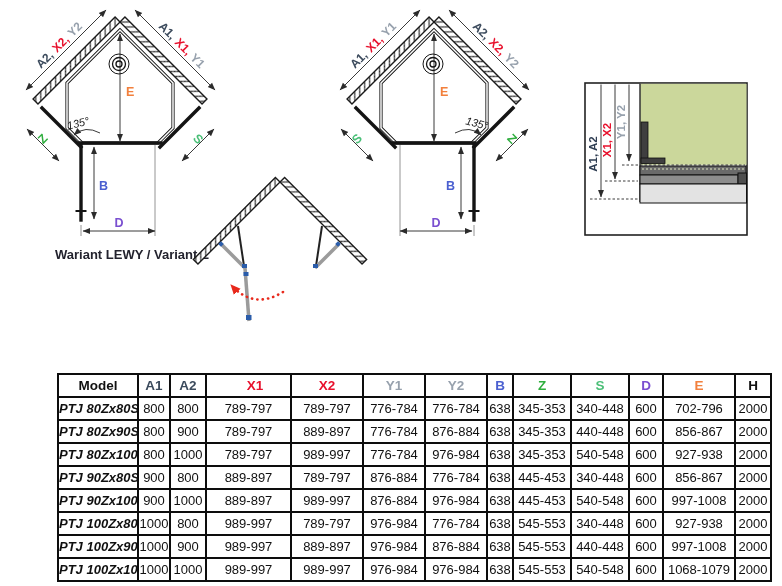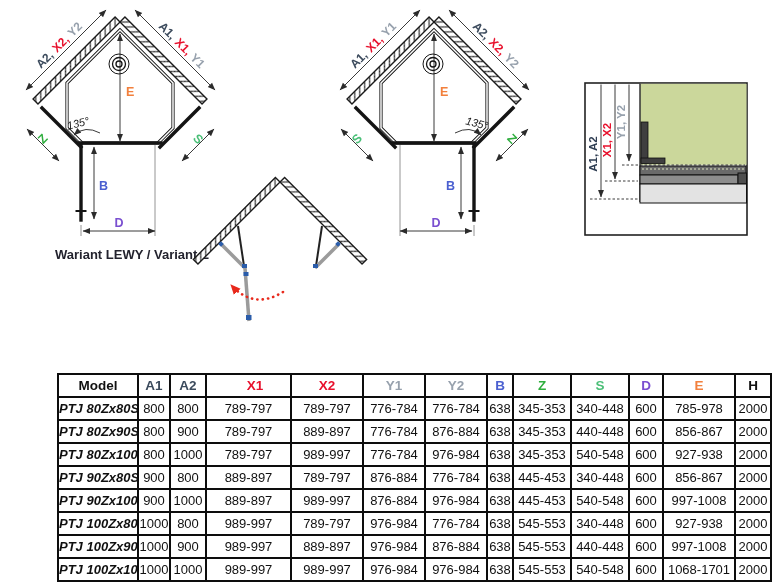--- a/index.html
+++ b/index.html
@@ -232,21 +232,21 @@
             <td>800</td>
             <td>800</td>
             <td>789-797</td>
             <td>789-797</td>
             <td>776-784</td>
             <td>776-784</td>
             <td>638</td>
             <td>345-353</td>
             <td>340-448</td>
             <td>600</td>
-            <td>785-978</td>
+            <td>702-796</td>
             <td>2000</td>
           </tr>
           <tr>
             <td class="model">PTJ 80Zx90S</td>
             <td>800</td>
             <td>900</td>
             <td>789-797</td>
             <td>889-897</td>
             <td>776-784</td>
             <td>876-884</td>
@@ -337,20 +337,20 @@
             <td>1000</td>
             <td>1000</td>
             <td>989-997</td>
             <td>989-997</td>
             <td>976-984</td>
             <td>976-984</td>
             <td>638</td>
             <td>545-553</td>
             <td>540-548</td>
             <td>600</td>
-            <td>1068-1701</td>
+            <td>1068-1079</td>
             <td>2000</td>
           </tr>
         </tbody>
     </table>
   </div>
 
 </div>
 
 </body></html>

